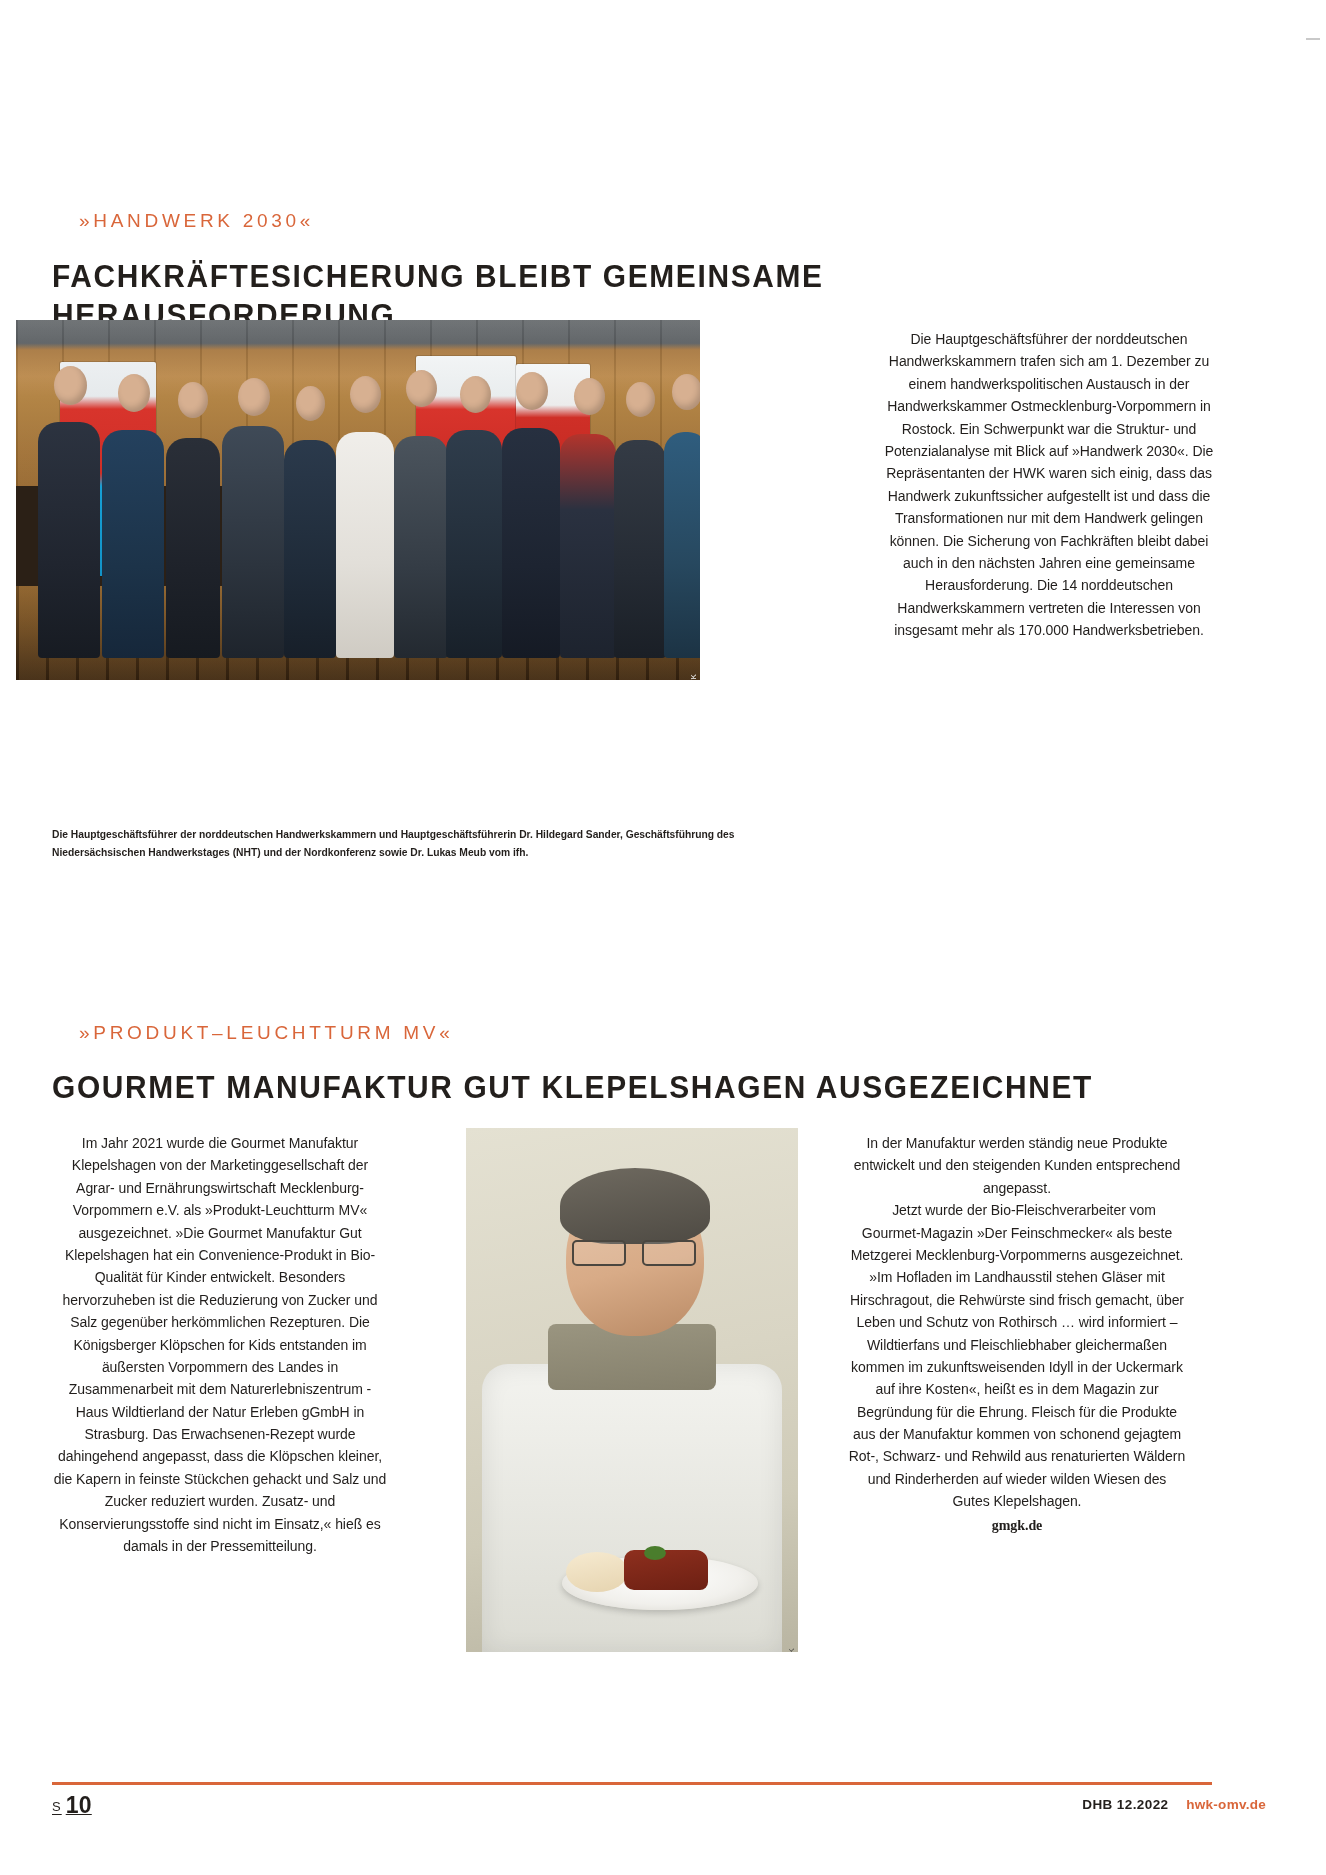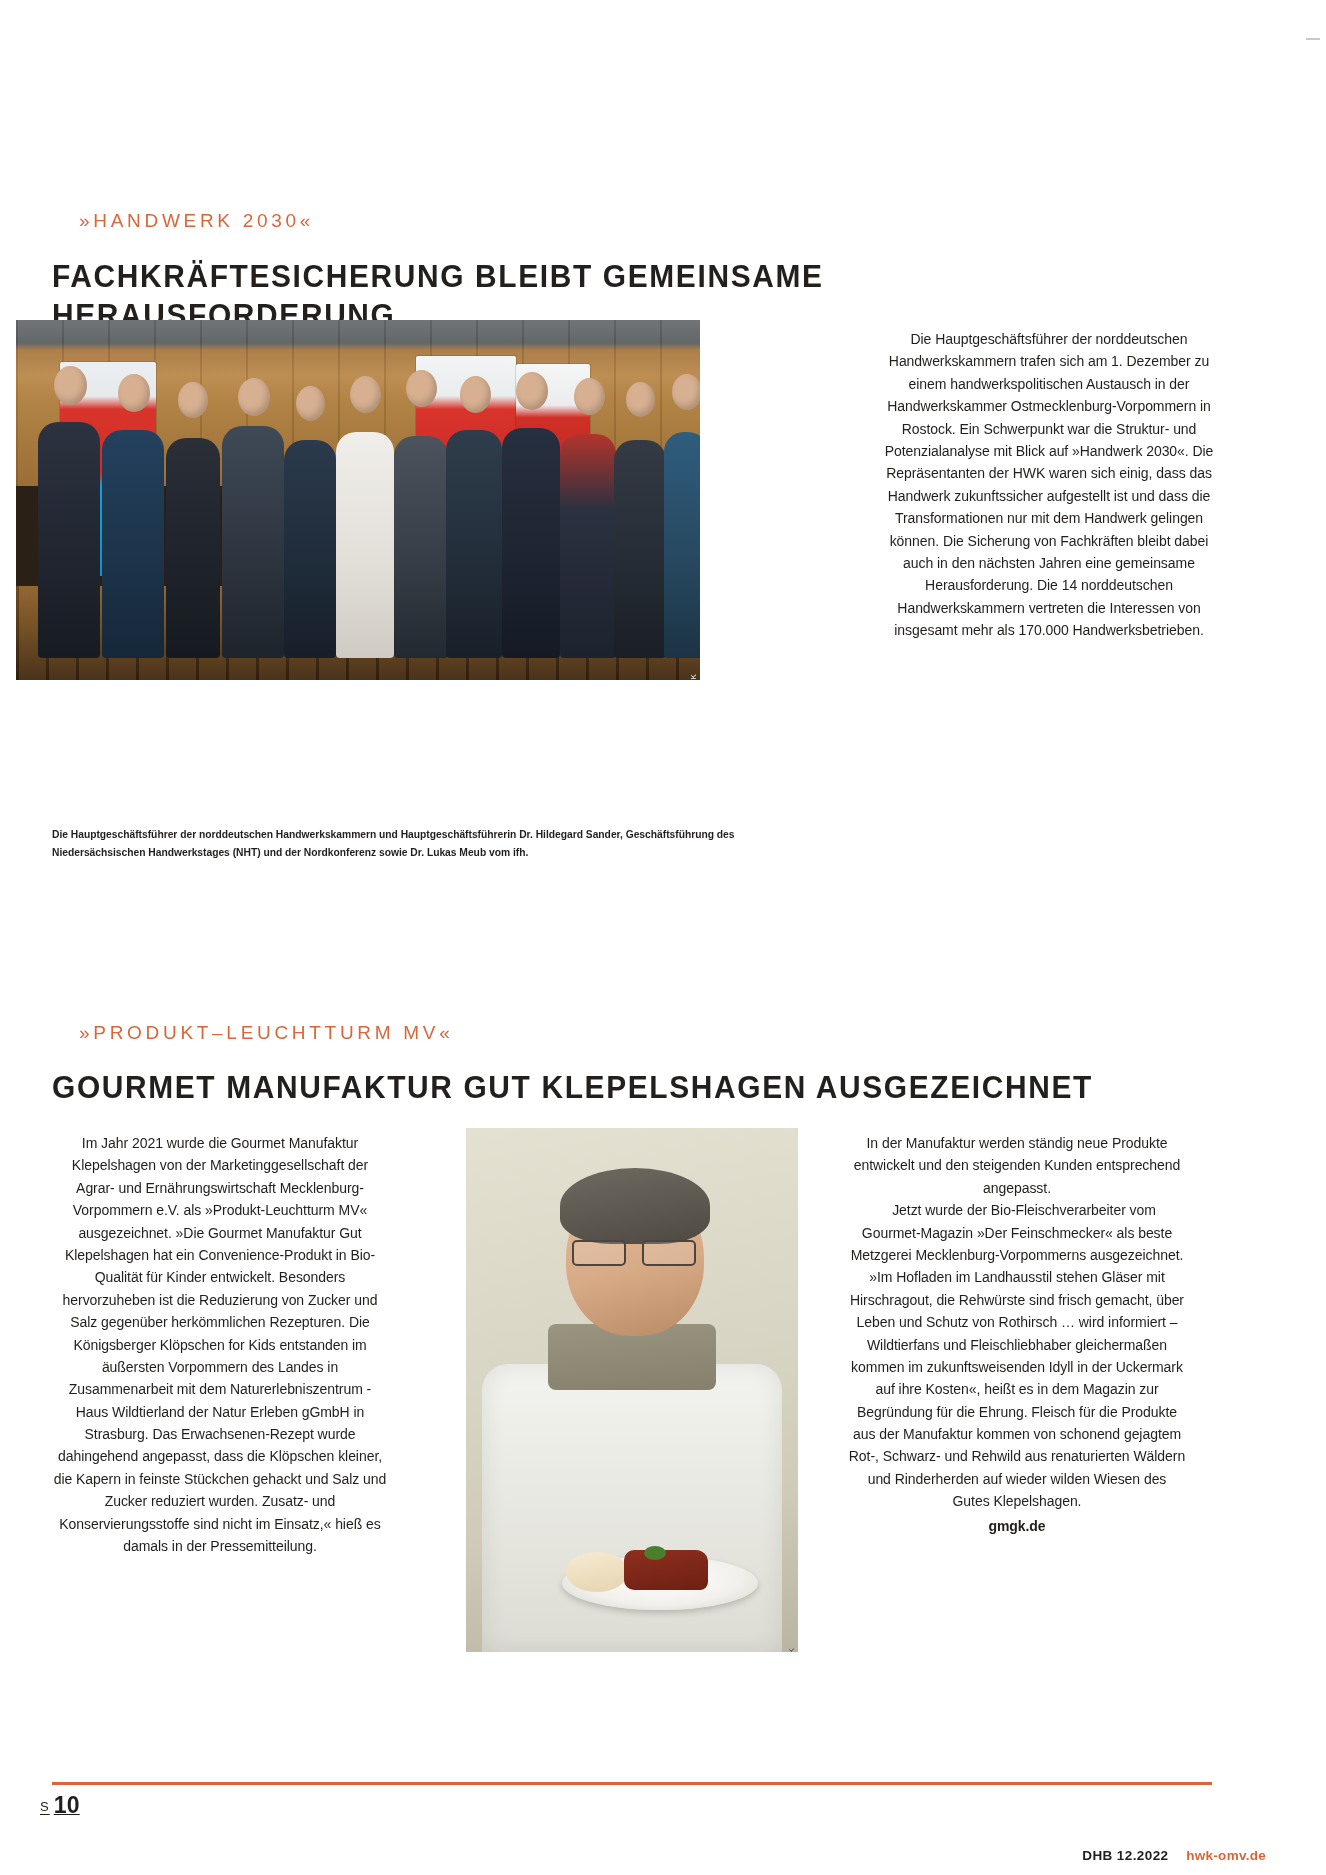--- a/index.html
+++ b/index.html
@@ -233,34 +233,35 @@
     font-family:"Liberation Sans", sans-serif;
     font-size:7.5px;
     color:#4a4a46;
     letter-spacing:.04em;
     white-space:nowrap;
   }
 
   .weblink{
     font-weight:700;
     color:#211e1c;
+    font-family:Liberation Serif, serif;
   }
 
   
   .footer-rule{
     position:absolute;
     left:52px;
     top:1782px;
     width:1160px;
     height:3px;
     background:#d9663a;
   }
   .footer-page{
     position:absolute;
-    left:40px;
+    left:52px;
     top:1792px;
     font-family:"Liberation Sans", sans-serif;
     color:#231f1c;
     white-space:nowrap;
     text-decoration:underline;
   }
   .footer-page .s{
     font-size:13px;
     letter-spacing:.08em;
     font-weight:400;
@@ -268,21 +269,21 @@
   }
   .footer-page .num{
     font-size:23px;
     font-weight:700;
     letter-spacing:.01em;
     margin-left:4px;
   }
   .footer-right{
     position:absolute;
     right:60px;
-    top:1848px;
+    top:1797px;
     font-family:"Liberation Sans", sans-serif;
     font-size:13.5px;
     white-space:nowrap;
   }
   .footer-right .issue{
     font-weight:700;
     color:#231f1c;
     letter-spacing:.03em;
   }
   .footer-right .site{

